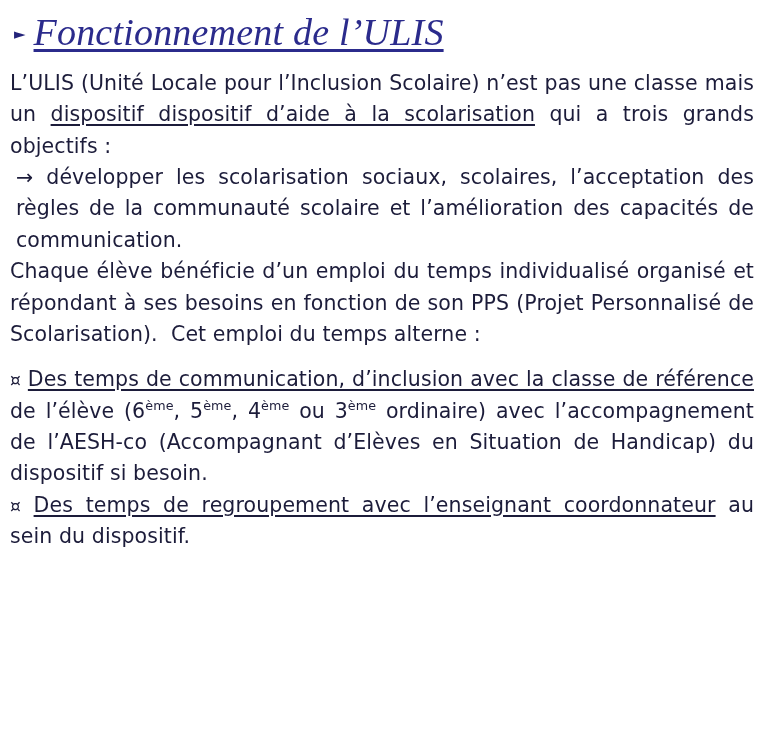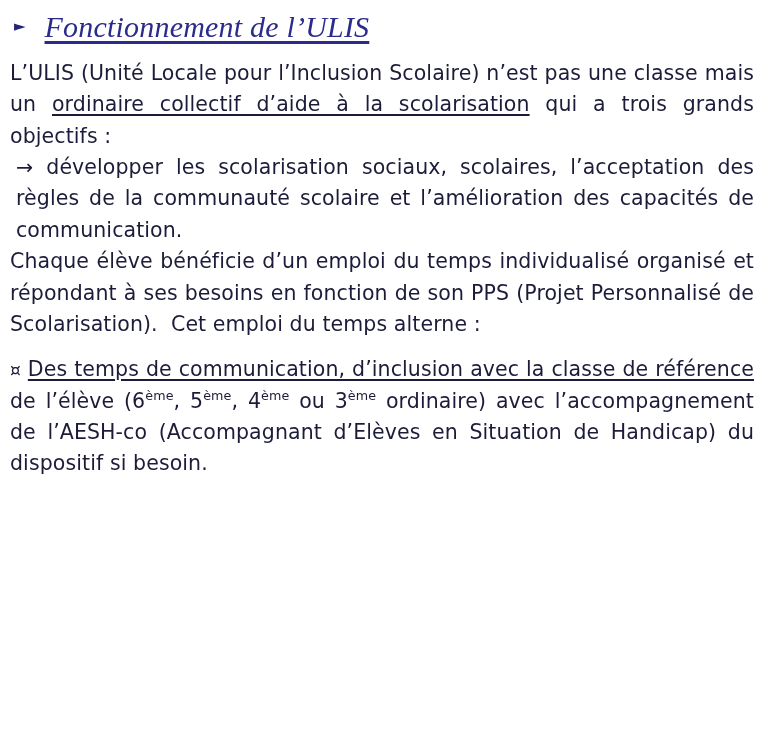--- a/index.html
+++ b/index.html
@@ -30,27 +30,26 @@
   .bullet-tri {
     color: #24247a;
     font-size: 15px;
     line-height: 1;
     position: relative;
     top: -6px;
   }
   .doc-title {
     font-family: "Liberation Serif", serif;
     font-style: italic;
-    font-size: 30px;
+    font-size: 38px;
     color: #2b2b8c;
     text-decoration: underline;
     text-underline-offset: 4px;
     letter-spacing: 0.2px;
     white-space: nowrap;
-    margin-left: 11px;
   }
   p.body-par {
     margin: 0;
     font-size: 20.5px;
     line-height: 1.53;
     text-align: justify;
     text-justify: inter-word;
     color: #1c1c3a;
     letter-spacing: 0.1px;
   }
@@ -73,26 +72,27 @@
 </head>
 <body>
 
 <div class="page">
 
   <div class="title-row">
     <span class="bullet-tri">►</span>
     <span class="doc-title">Fonctionnement de l’ULIS</span>
   </div>
 
-  <p class="body-par">L’ULIS (Unité Locale pour l’Inclusion Scolaire) n’est pas une classe mais un <span class="u">ordinaire collectif d’aide à la scolarisation</span> qui a trois grands objectifs :</p>
+  <p class="body-par">L’ULIS (Unité Locale pour l’Inclusion Scolaire) n’est pas une classe mais un <span class="u">dispositif dispositif d’aide à la scolarisation</span> qui a trois grands objectifs :</p>
 
 
   <p class="body-par indent-arrow">→ développer les scolarisation sociaux, scolaires, l’acceptation des règles de la communauté scolaire et l’amélioration des capacités de communication.</p>
 
 
   <p class="body-par">Chaque élève bénéficie d’un emploi du temps individualisé organisé et répondant à ses besoins en fonction de son PPS (Projet Personnalisé de Scolarisation).&nbsp; Cet emploi du temps alterne :</p>
 
   <div class="gap-md"></div>
 
   <p class="body-par"><span class="sq">¤</span> <span class="u">Des temps de communication, d’inclusion avec la classe de référence </span>de l’élève (6<sup>ème</sup>, 5<sup>ème</sup>, 4<sup>ème</sup> ou 3<sup>ème</sup> ordinaire) avec l’accompagnement de l’AESH-co (Accompagnant d’Elèves en Situation de Handicap) du dispositif si besoin.</p>
 
+  <p class="body-par"><span class="sq">¤</span> <span class="u">Des temps de regroupement avec l’enseignant coordonnateur</span> au sein du dispositif.</p>
 
 </div>
 
 </body></html>

